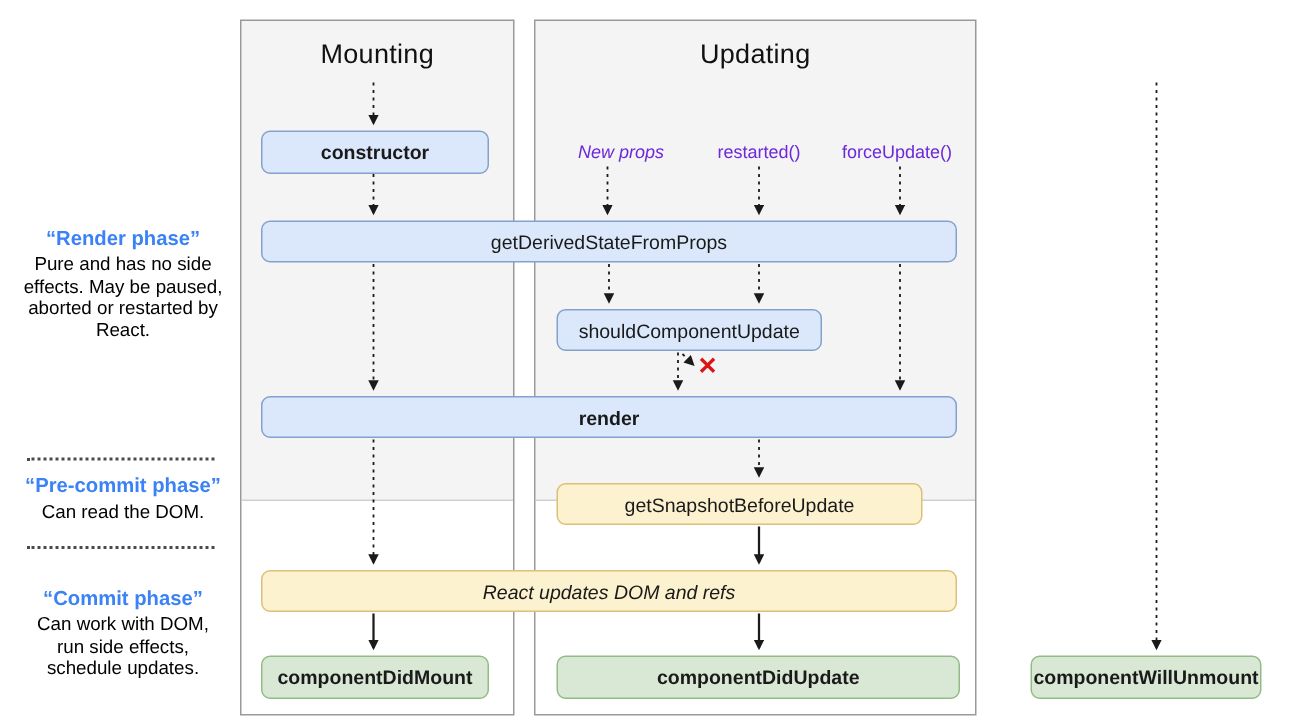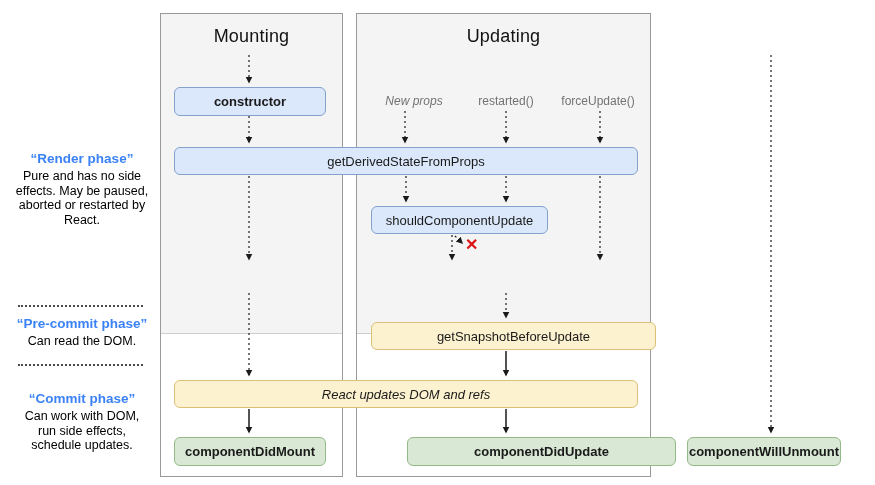--- a/index.html
+++ b/index.html
@@ -30,44 +30,44 @@
   .phase p  { margin:0; font-size:12.5px; line-height:1.16; color:#000000; }
   #phase-render     { left:7px;  top:151px; width:150px; }
   #phase-pre-commit { left:7px;  top:316px; width:150px; }
   #phase-commit     { left:15px; top:391px; width:134px; }
   .dots { position:absolute; left:18px; width:125px; height:0;
           border-top:2px dotted #4a4a4a; z-index:1; }
   #dots-1 { top:305px; }
   #dots-2 { top:364px; }
 
   .trigger { position:absolute; transform:translateX(-50%); font-size:12px;
-             white-space:nowrap; z-index:3; color:#737373; }
+             white-space:nowrap; z-index:3; color:#6d28d9; }
   #trigger-new-props    { left:414px; top:94px; font-style:italic; }
   #trigger-set-state    { left:506px; top:94px; }
   #trigger-force-update { left:598px; top:94px; }
 
   .node {
     position:absolute; box-sizing:border-box; display:flex; align-items:center;
     justify-content:center; font-size:13px; border-radius:6px;
     border:1px solid; z-index:3; white-space:nowrap;
   }
   .blue   { background:#dbe8fb; border-color:#84a1cc; }
   .yellow { background:#fcf2cf; border-color:#dcc077; }
   .green  { background:#d8e8d4; border-color:#93ba87; }
   .bold   { font-weight:bold; }
   .italic { font-style:italic; }
 
   #node-constructor   { left:174px; top:87px;  width:152px; height:29px; }
   #node-gdsfp         { left:174px; top:147px; width:464px; height:28px; }
   #node-scu           { left:371px; top:206px; width:177px; height:28px; }
   #node-render        { left:174px; top:264px; width:464px; height:28px; }
-  #node-gsbu          { left:371px; top:322px; width:285px; height:28px; }
+  #node-gsbu          { left:371px; top:322px; width:244px; height:28px; }
   #node-react-updates { left:174px; top:380px; width:464px; height:28px; }
   #node-did-mount     { left:174px; top:437px; width:152px; height:29px; }
-  #node-did-update    { left:371px; top:437px; width:269px; height:29px;margin-left:36px; }
+  #node-did-update    { left:371px; top:437px; width:269px; height:29px; }
   #node-will-unmount  { left:687px; top:437px; width:154px; height:29px; }
 
   #arrows { position:absolute; left:0; top:0; z-index:2; pointer-events:none; }
   .d { stroke:#1a1a1a; stroke-width:1.2; stroke-dasharray:2 3; }
   .s { stroke:#1a1a1a; stroke-width:1.5; }
 
   #stop-x { position:absolute; left:465px; top:237px; font-size:16px;
             font-weight:bold; color:#dd1414; z-index:3; line-height:1; }
 </style>
 </head>
@@ -126,19 +126,20 @@
     <line class="s" x1="506" y1="351" x2="506" y2="375" marker-end="url(#ah)"></line>
     <line class="s" x1="249" y1="409" x2="249" y2="432" marker-end="url(#ah)"></line>
     <line class="s" x1="506" y1="409" x2="506" y2="432" marker-end="url(#ah)"></line>
   </svg>
 
   <div id="stop-x">✕</div>
 
   <div class="node blue bold" id="node-constructor">constructor</div>
   <div class="node blue" id="node-gdsfp">getDerivedStateFromProps</div>
   <div class="node blue" id="node-scu">shouldComponentUpdate</div>
+  <div class="node blue bold" id="node-render">render</div>
   <div class="node yellow" id="node-gsbu">getSnapshotBeforeUpdate</div>
   <div class="node yellow italic" id="node-react-updates">React updates DOM and refs</div>
   <div class="node green bold" id="node-did-mount">componentDidMount</div>
   <div class="node green bold" id="node-did-update">componentDidUpdate</div>
   <div class="node green bold" id="node-will-unmount">componentWillUnmount</div>
 
 </div>
 
 </body></html>

